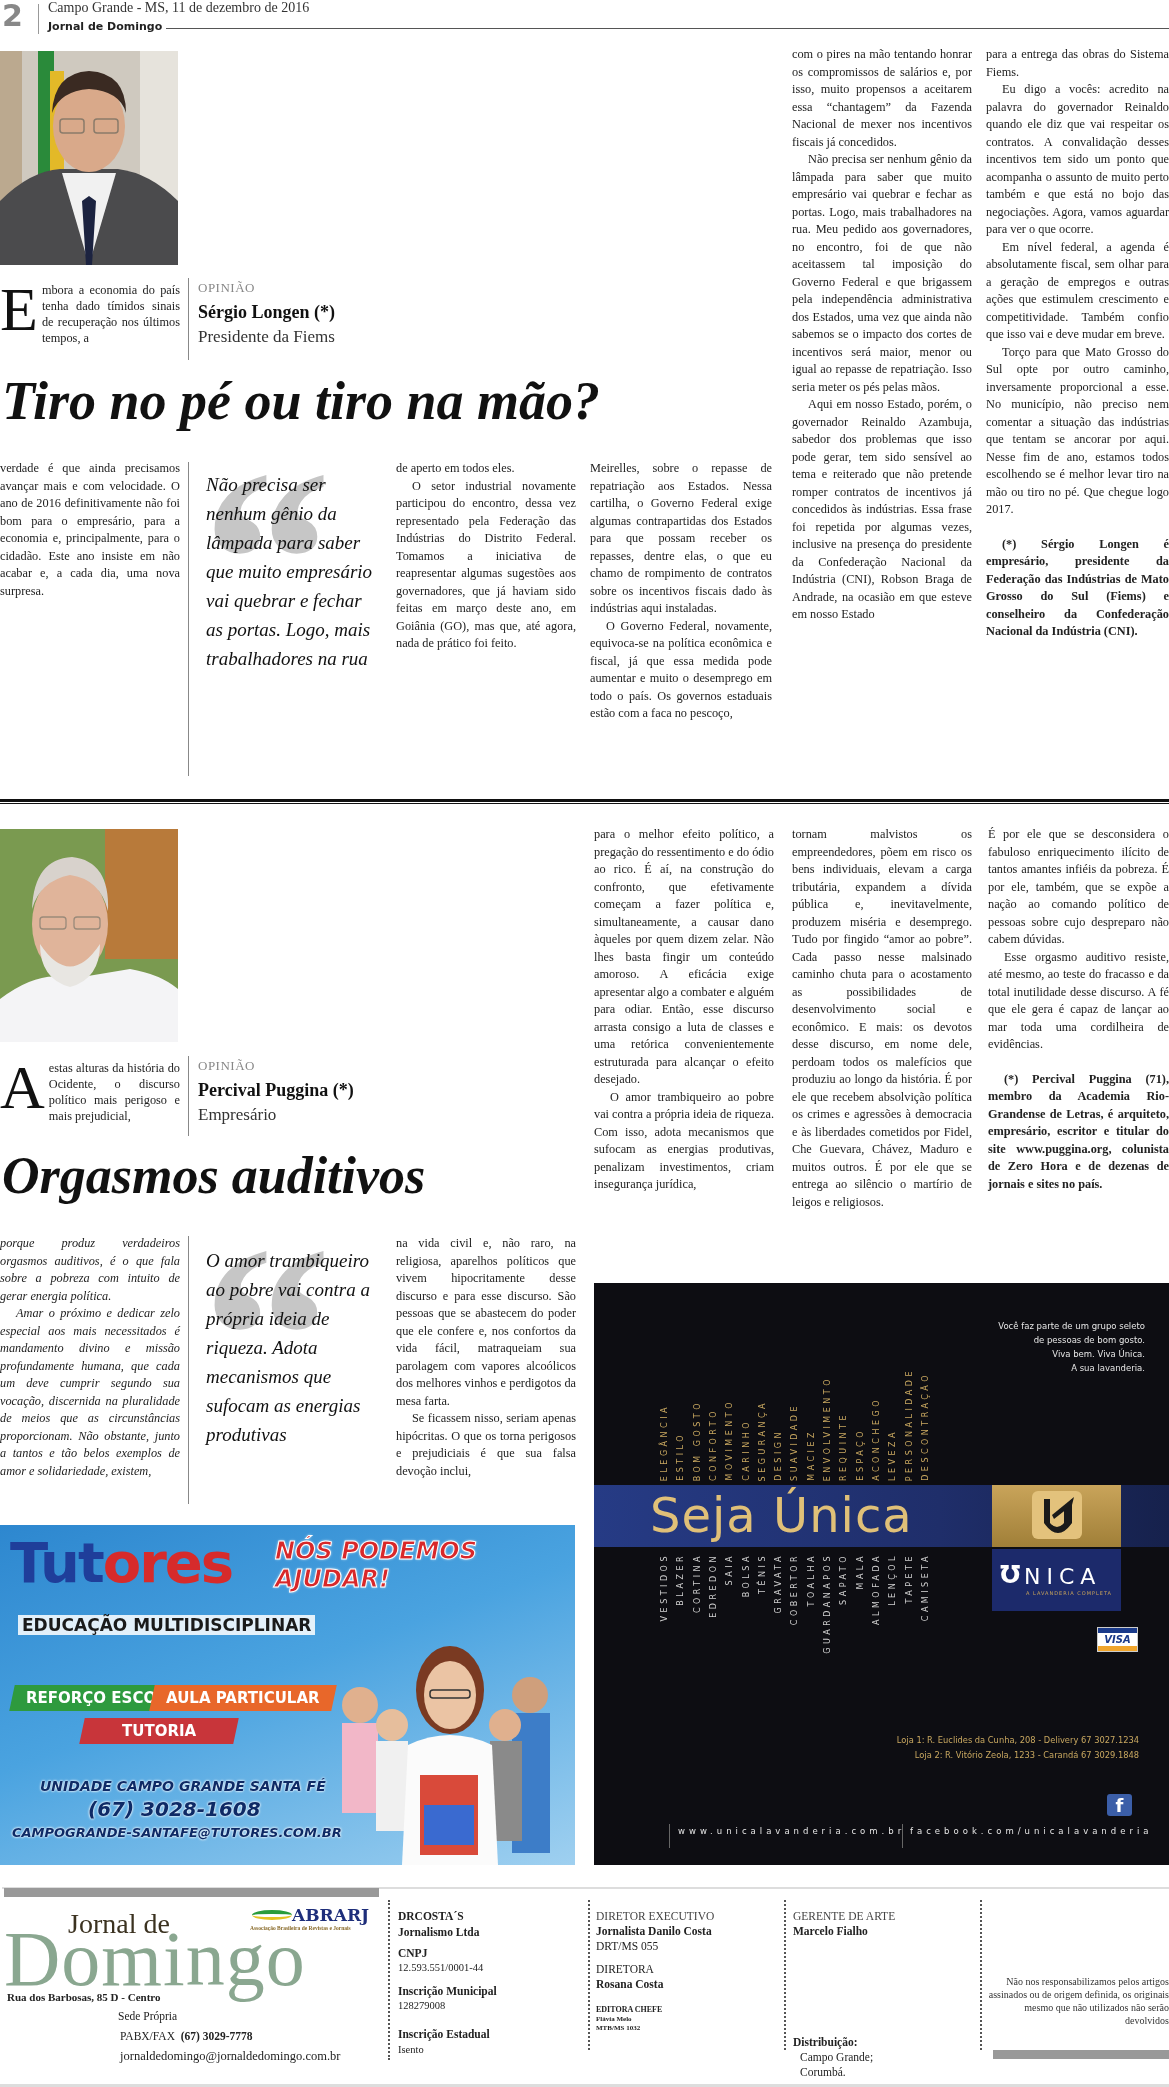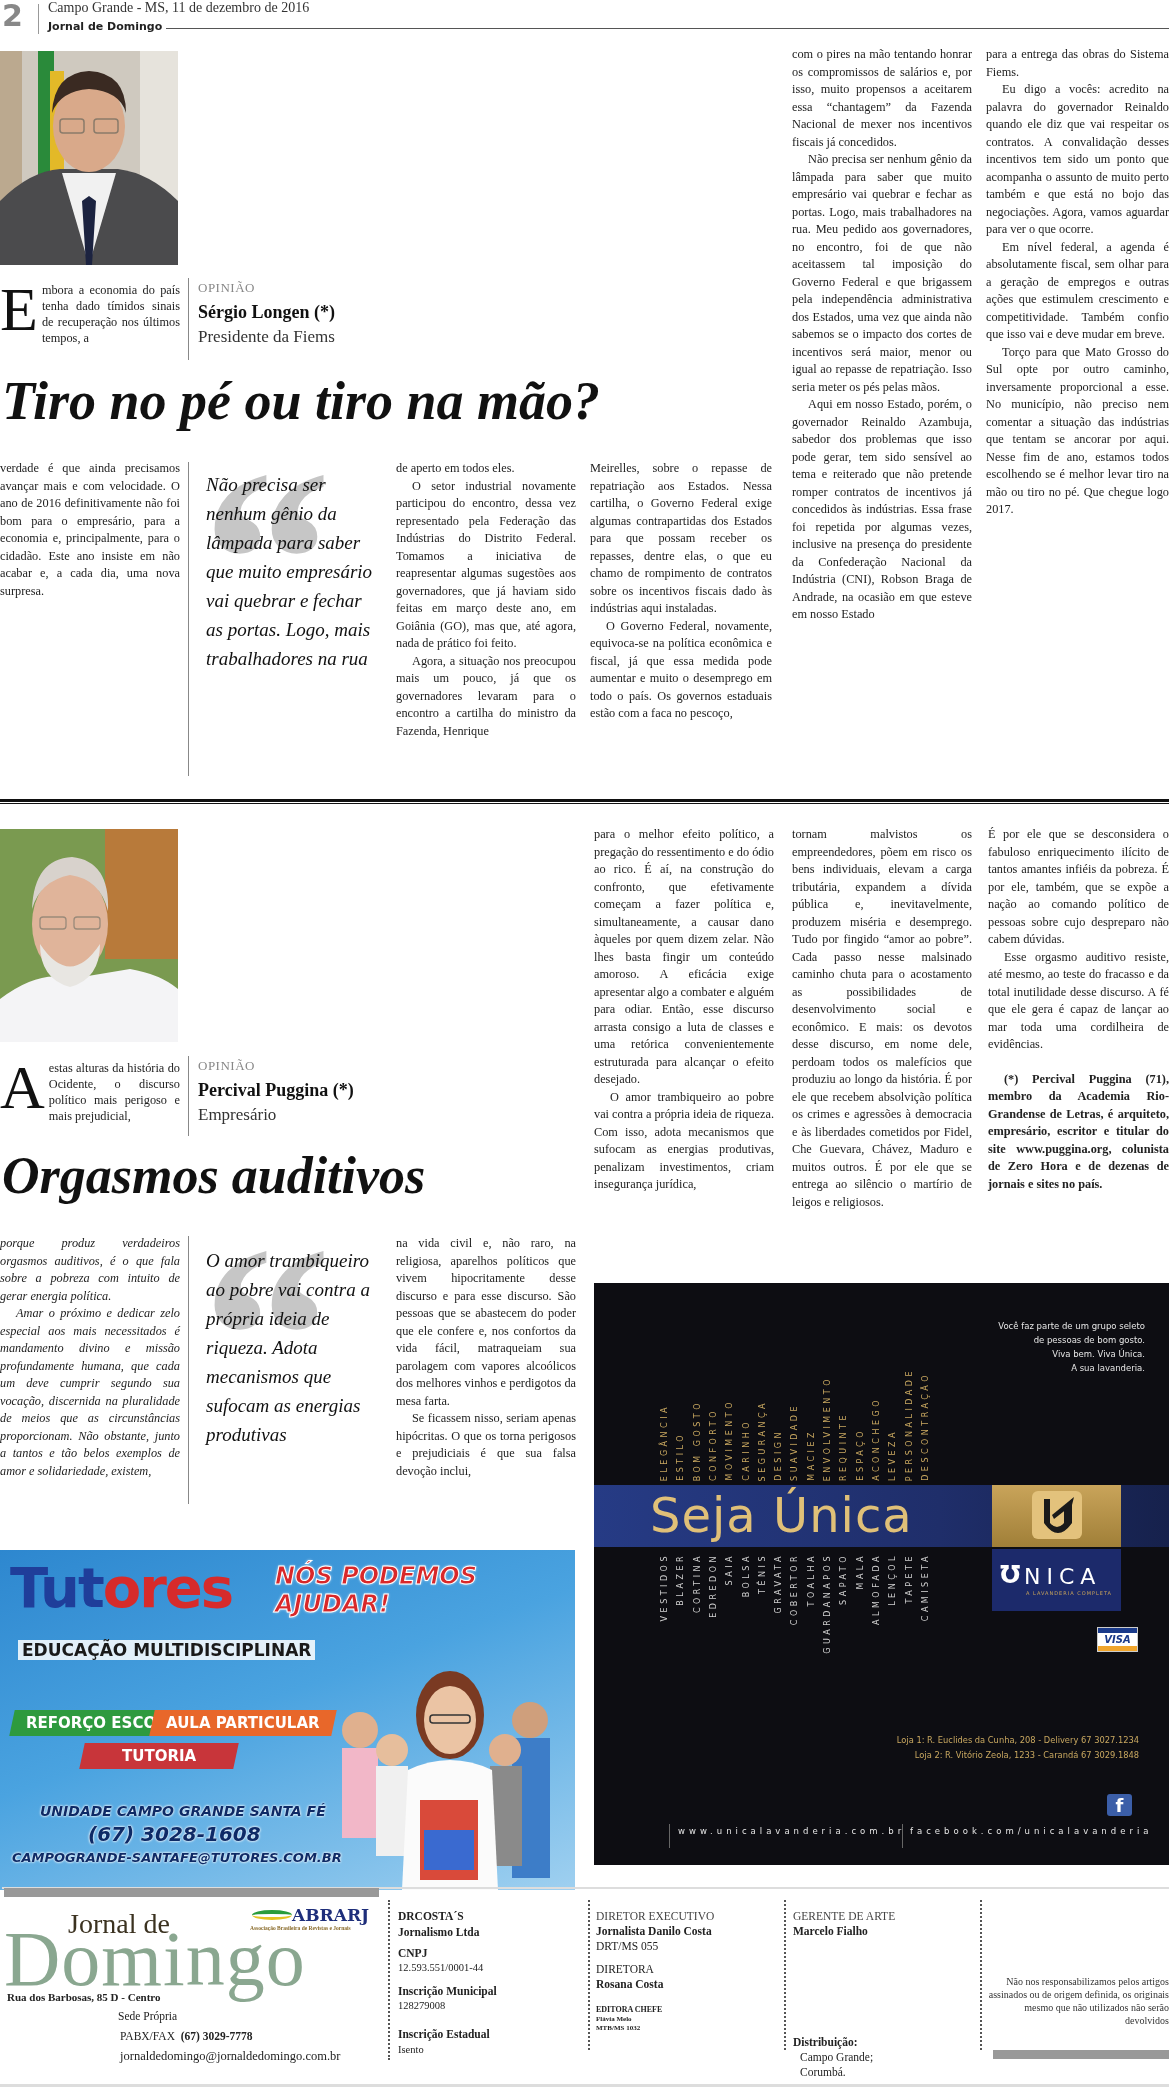--- a/index.html
+++ b/index.html
@@ -31,21 +31,21 @@
   .op-name { font-size: 18px; font-weight: bold; color: #111; }
   .op-role { font-size: 17px; color: #333; }
   .headline { font-style: italic; font-weight: bold; color: #111; font-family: "Liberation Serif", serif; }
   .quote-wrap { position: absolute; }
   .quote-marks { position: absolute; left: -4px; top: -40px; font-family: "Liberation Serif", serif; font-size: 260px; line-height: 1; color: #c6c6c6; font-weight: bold; }
   .quote-text { position: relative; font-style: italic; font-size: 19px; line-height: 29px; color: #111; }
 
   .double-rule { left: 0; width: 1169px; height: 5px; border-top: 3px solid #111; border-bottom: 1px solid #111; }
 
   
-  .ad-tut { left: 0; top: 1525px; width: 575px; height: 340px; background: linear-gradient(160deg, #2d87cf 0%, #4aa3e0 45%, #9fd0f0 100%); overflow: hidden; margin-top: 25px; }
+  .ad-tut { left: 0; top: 1525px; width: 575px; height: 340px; background: linear-gradient(160deg, #2d87cf 0%, #4aa3e0 45%, #9fd0f0 100%); overflow: hidden; }
   .tut-logo { left: 10px; top: 5px; font-family: "DejaVu Sans", sans-serif; font-weight: bold; font-size: 56px; letter-spacing: -2px; }
   .tut-logo .b { color: #1f3e9a; } .tut-logo .r { color: #d62b2b; }
   .tut-sub { left: 18px; top: 90px; font-family: "DejaVu Sans", sans-serif; font-weight: bold; font-size: 17px; color: #1a1a1a; background: rgba(255,255,255,0.85); padding: 0 4px; }
   .tut-slogan { left: 275px; top: 12px; font-family: "DejaVu Sans", sans-serif; font-weight: bold; font-style: italic; font-size: 24px; color: #d8282a; -webkit-text-stroke: 1px #fff; text-shadow: 0 0 3px #fff; }
   .tut-badge { font-family: "DejaVu Sans", sans-serif; font-weight: bold; font-size: 15px; color: #fff; padding: 4px 14px; transform: skewX(-12deg); }
   .tut-badge span { display: inline-block; transform: skewX(12deg); }
   .tut-unit { font-family: "DejaVu Sans", sans-serif; font-weight: bold; font-style: italic; color: #0e2a66; text-shadow: 0 0 3px #fff, 0 0 2px #fff; }
   .tut-people { left: 320px; top: 90px; width: 250px; height: 250px; }
 
   
@@ -124,36 +124,36 @@
   <p class="noind">verdade é que ainda precisamos avançar mais e com velocidade. O ano de 2016 definitivamente não foi bom para o empresário, para a economia e, principalmente, para o cidadão. Este ano insiste em não acabar e, a cada dia, uma nova surpresa.</p>
 </div>
 <div class="abs vrule" style="left:188px;top:462px;height:314px;"></div>
 <div class="quote-wrap" style="left:206px;top:470px;width:170px;">
   <div class="quote-marks">“</div>
   <div class="quote-text">Não precisa ser nenhum gênio da lâmpada para saber que muito empresário vai quebrar e fechar as portas. Logo, mais trabalhadores na rua</div>
 </div>
 <div class="abs col" style="left:396px;top:460px;width:180px;">
   <p class="noind">de aperto em todos eles.</p>
   <p>O setor industrial novamente participou do encontro, dessa vez representado pela Federação das Indústrias do Distrito Federal. Tomamos a iniciativa de reapresentar algumas sugestões aos governadores, que já haviam sido feitas em março deste ano, em Goiânia (GO), mas que, até agora, nada de prático foi feito.</p>
-  <p>Agora, a situação nos preocupou mais um pouco, já que os governadores levaram para o encontro a cartilha do ministro da Fazenda, Henrique</p>
 </div>
 <div class="abs col" style="left:590px;top:460px;width:182px;">
   <p class="noind">Meirelles, sobre o repasse de repatriação aos Estados. Nessa cartilha, o Governo Federal exige algumas contrapartidas dos Estados para que possam receber os repasses, dentre elas, o que eu chamo de rompimento de contratos sobre os incentivos fiscais dado às indústrias aqui instaladas.</p>
   <p>O Governo Federal, novamente, equivoca-se na política econômica e fiscal, já que essa medida pode aumentar e muito o desemprego em todo o país. Os governos estaduais estão com a faca no pescoço,</p>
 </div>
 <div class="abs col" style="left:792px;top:46px;width:180px;">
   <p class="noind">com o pires na mão tentando honrar os compromissos de salários e, por isso, muito propensos a aceitarem essa “chantagem” da Fazenda Nacional de mexer nos incentivos fiscais já concedidos.</p>
   <p>Não precisa ser nenhum gênio da lâmpada para saber que muito empresário vai quebrar e fechar as portas. Logo, mais trabalhadores na rua. Meu pedido aos governadores, no encontro, foi de que não aceitassem tal imposição do Governo Federal e que brigassem pela independência administrativa dos Estados, uma vez que ainda não sabemos se o impacto dos cortes de incentivos será maior, menor ou igual ao repasse de repatriação. Isso seria meter os pés pelas mãos.</p>
   <p>Aqui em nosso Estado, porém, o governador Reinaldo Azambuja, sabedor dos problemas que isso pode gerar, tem sido sensível ao tema e reiterado que não pretende romper contratos de incentivos já concedidos às indústrias. Essa frase foi repetida por algumas vezes, inclusive na presença do presidente da Confederação Nacional da Indústria (CNI), Robson Braga de Andrade, na ocasião em que esteve em nosso Estado</p>
 </div>
 <div class="abs col" style="left:986px;top:46px;width:183px;">
   <p class="noind">para a entrega das obras do Sistema Fiems.</p>
   <p>Eu digo a vocês: acredito na palavra do governador Reinaldo quando ele diz que vai respeitar os contratos. A convalidação desses incentivos tem sido um ponto que acompanha o assunto de muito perto também e que está no bojo das negociações. Agora, vamos aguardar para ver o que ocorre.</p>
   <p>Em nível federal, a agenda é absolutamente fiscal, sem olhar para a geração de empregos e outras ações que estimulem crescimento e competitividade. Também confio que isso vai e deve mudar em breve.</p>
   <p>Torço para que Mato Grosso do Sul opte por outro caminho, inversamente proporcional a esse. No município, não preciso nem comentar a situação das indústrias que tentam se ancorar por aqui. Nesse fim de ano, estamos todos escolhendo se é melhor levar tiro na mão ou tiro no pé. Que chegue logo 2017.</p>
+  <p class="bio">(*) Sérgio Longen é empresário, presidente da Federação das Indústrias de Mato Grosso do Sul (Fiems) e conselheiro da Confederação Nacional da Indústria (CNI).</p>
 </div>
 
 <div class="abs double-rule" style="top:799px;"></div>
 
 <div class="abs photo" style="left:0;top:829px;width:178px;height:213px;">
   <svg width="178" height="213" viewBox="0 0 178 213">
     <rect width="178" height="213" fill="#7a9a50"></rect>
     <rect x="105" y="0" width="73" height="130" fill="#b87a3a"></rect>
     <path d="M0 170 Q40 140 70 150 L130 140 Q160 145 178 160 L178 213 L0 213Z" fill="#f4f4f6"></path>
     <ellipse cx="70" cy="95" rx="38" ry="52" fill="#e0b49a"></ellipse>

